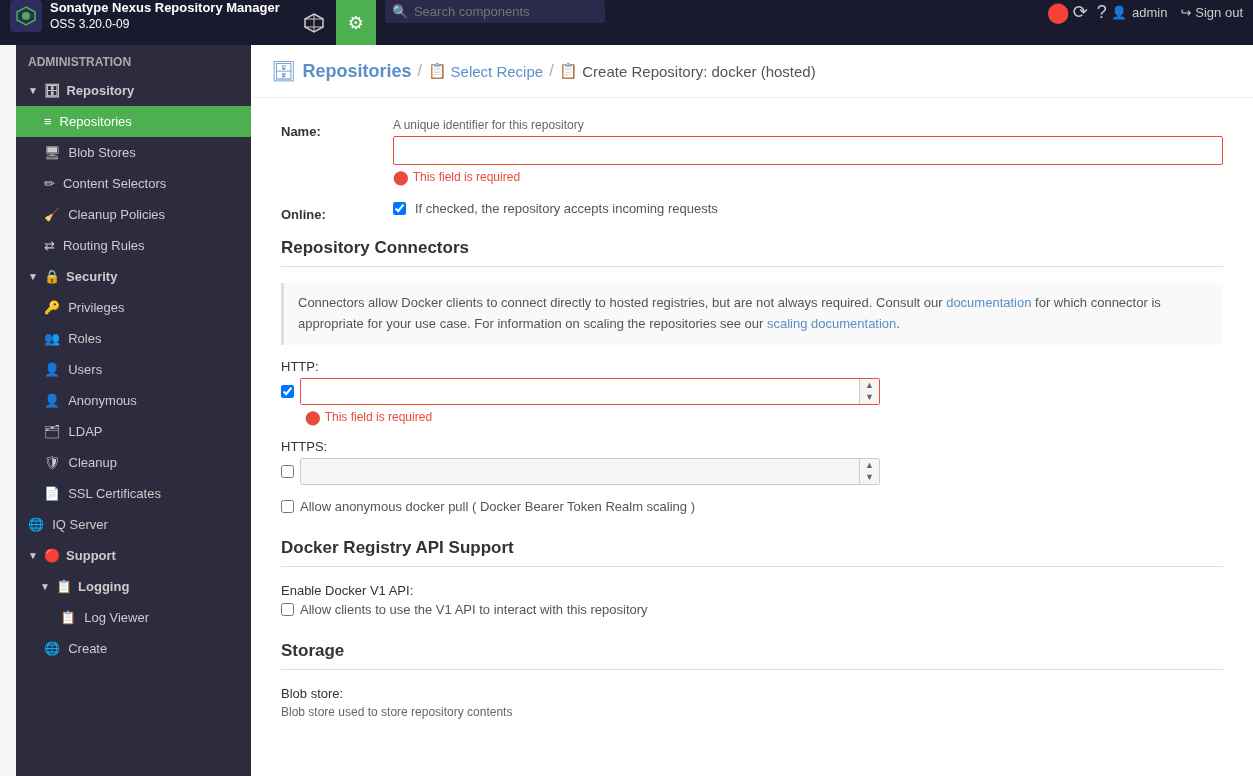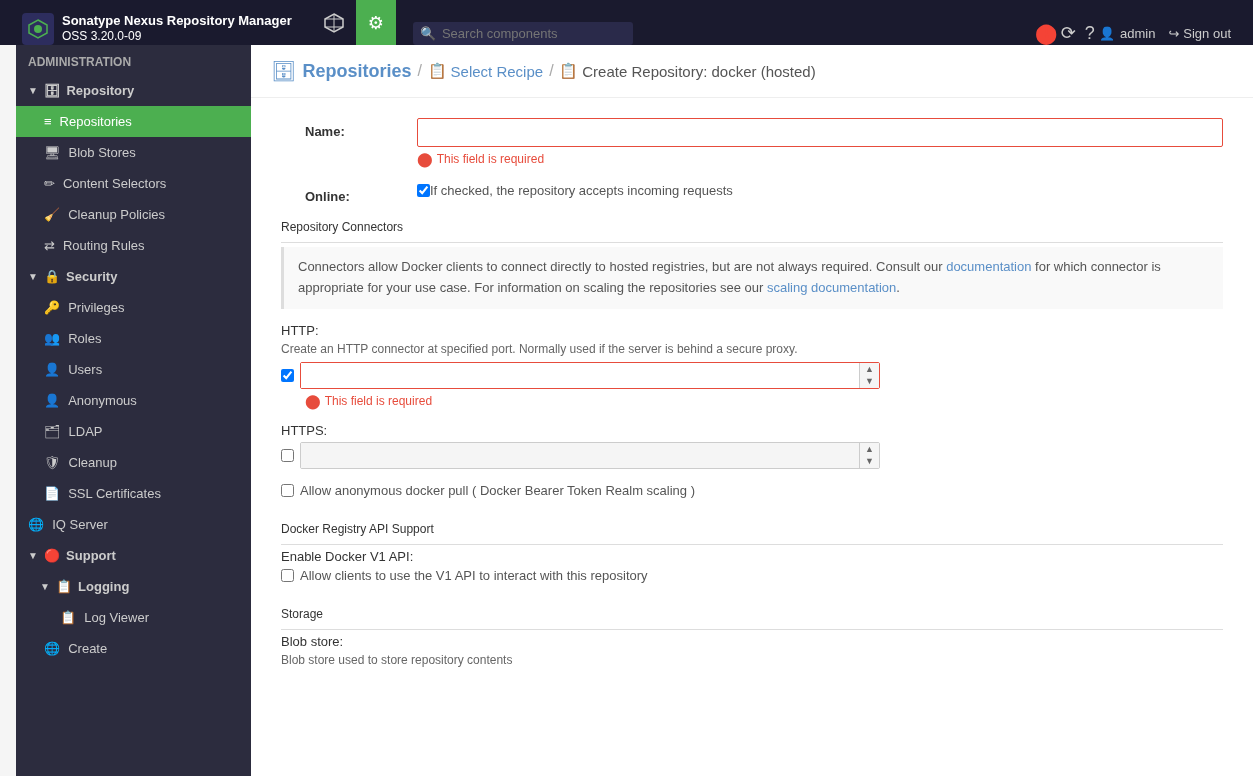--- a/index.html
+++ b/index.html
@@ -1,25 +1,25 @@
 <!DOCTYPE html>
 <html><head>
   <meta charset="utf-8">
   <style>
     * { box-sizing: border-box; margin: 0; padding: 0; }
     body { font-family: Arial, sans-serif; font-size: 13px; color: #333; background: #f5f5f5; }
 
     
     .top-nav {
       display: flex;
-      align-items: flex-end;
+      align-items: flex-start;
       background: #1a1a2e;
       height: 45px;
-      padding: 0 22px;
-      gap: 12px;
+      padding: 0 10px;
+      gap: 4px;
     }
     .top-nav-logo {
       display: flex;
       align-items: center;
       gap: 8px;
       color: white;
     }
     .logo-icon {
       width: 32px; height: 32px;
       background: #2d2d5e;
@@ -102,36 +102,36 @@
     .breadcrumb-current { color: #555; font-size: 15px; display: flex; align-items: center; gap: 4px; }
 
     .form-content { padding: 20px 30px; }
 
     .form-row {
       display: flex; align-items: flex-start;
       margin-bottom: 16px; gap: 12px;
     }
     .form-label {
       width: 100px; min-width: 100px;
-      font-weight: bold; font-size: 13px; padding-top: 6px; color: #333; margin-left: 24px;
+      font-weight: bold; font-size: 13px; padding-top: 6px; color: #333;
     }
     .form-field { flex: 1; }
     .field-hint { font-size: 12px; color: #666; margin-bottom: 4px; }
     .text-input {
       width: 100%; padding: 6px 8px;
       border: 1px solid #e74c3c;
       border-radius: 2px; font-size: 13px; outline: none;
     }
     .error-msg { display: flex; align-items: center; gap: 4px; color: #e74c3c; font-size: 12px; margin-top: 4px; }
     .error-circle { color: #e74c3c; font-size: 14px; }
-    .checkbox-row { display: flex; align-items: center; gap: 0; font-size: 13px; color: #555; }
+    .checkbox-row { display: flex; align-items: center; gap: 9px; font-size: 13px; color: #555; }
 
     .section-header {
-      font-size: 12px; font-weight: normal; color: #333;
-      border-bottom: 1px solid #ddd; padding-bottom: 8px; margin-bottom: 4px;
+      font-size: 17px; font-weight: bold; color: #333;
+      border-bottom: 1px solid #ddd; padding-bottom: 8px; margin-bottom: 16px;
     }
     .section-block { margin-bottom: 24px; }
 
     .info-box {
       background: #f9f9f9; border-left: 3px solid #ddd;
       padding: 10px 14px; margin-bottom: 14px; font-size: 13px; color: #555; line-height: 1.6;
     }
     .info-box a { color: #5a8fc7; text-decoration: none; }
 
     .field-block { margin-bottom: 14px; }
@@ -309,20 +309,21 @@
         <span>📋</span>
         <span>Create Repository: docker (hosted)</span>
       </span>
     </div>
 
     <div class="form-content">
 
       <div class="form-row">
         <div class="form-label">Name:</div>
         <div class="form-field">
+          <div class="field-hint">A unique identifier for this repository</div>
           <input class="text-input" type="text" value="" style="">
           <div class="error-msg">
             <span class="error-circle">⬤</span>
             <span>This field is required</span>
           </div>
         </div>
       </div>
 
       <div class="form-row">
         <div class="form-label">Online:</div>
@@ -339,21 +340,20 @@
 
         <div class="info-box">
           Connectors allow Docker clients to connect directly to hosted registries, but are not always required. Consult our
           <a href="#">documentation</a>
           for which connector is appropriate for your use case. For information on scaling the repositories see our
           <a href="#">scaling documentation</a>.
         </div>
 
         <div class="field-block">
           <div class="field-block-label">HTTP:</div>
-          <div class="field-desc">Create an HTTP connector at specified port. Normally used if the server is behind a secure proxy.</div>
           <div class="spinner-input-row">
             <input type="checkbox" checked="" style="">
             <div class="spinner-input error-border">
               <input type="number" style="width: 100%;" value="">
               <div class="spinner-btns">
                 <button class="spinner-btn">▲</button>
                 <button class="spinner-btn">▼</button>
               </div>
             </div>
           </div>

